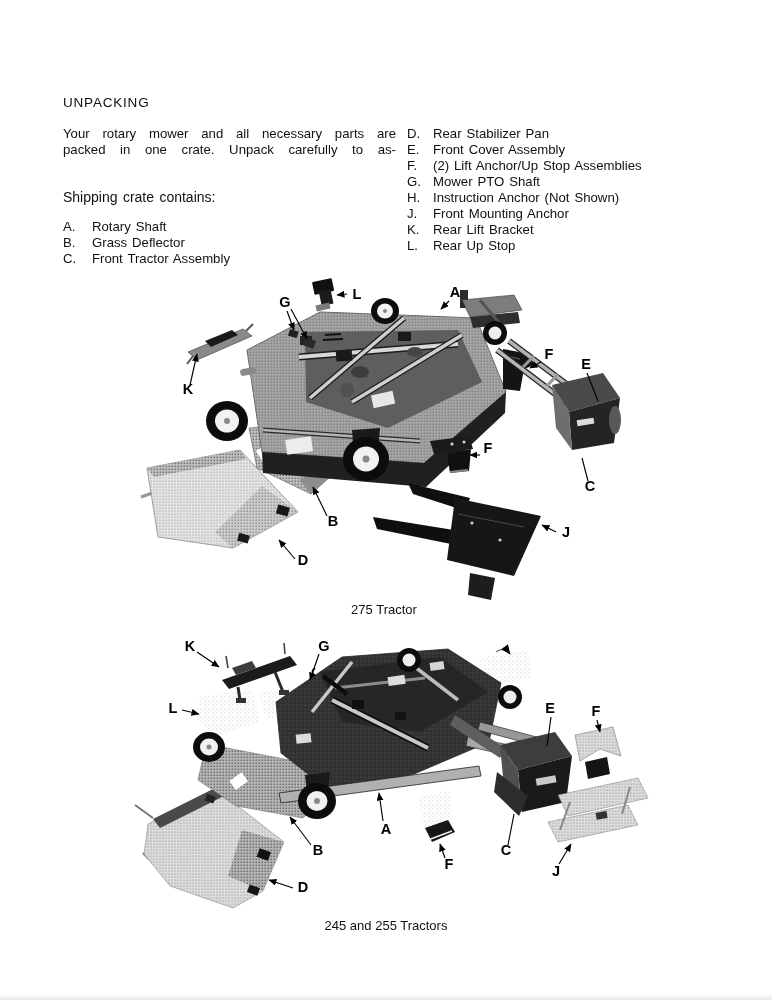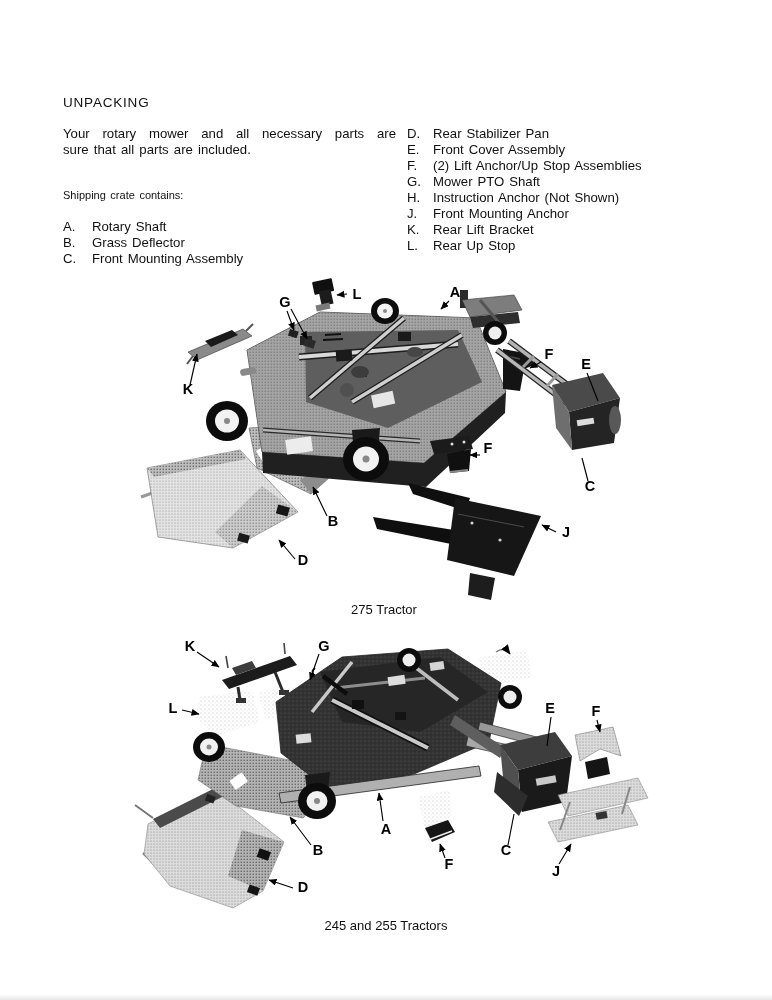--- a/index.html
+++ b/index.html
@@ -6,58 +6,58 @@
   body{
     width:772px;height:1000px;position:relative;
     background:#ffffff;color:#111;
     font-family:"Liberation Sans", sans-serif;
     overflow:hidden;
   }
   .abs{position:absolute;}
   #heading{left:63px;top:95px;font-size:13.5px;font-weight:normal;letter-spacing:.8px;}
   #intro{left:63px;top:126px;width:333px;font-size:13.2px;line-height:16px;word-spacing:1.5px;}
   .jline{text-align:justify;text-align-last:justify;}
-  #crate-heading{left:63px;top:189px;font-size:11px;word-spacing:1.5px;}
+  #crate-heading{left:63px;top:189px;font-size:14px;word-spacing:1.5px;}
   .plist{font-size:13.2px;line-height:16px;word-spacing:1.2px;}
   #parts-left{left:63px;top:219px;}
   #parts-right{left:407px;top:126px;}
   .prow{display:flex;}
   .pletter{flex:none;width:29px;}
   #parts-right .pletter{width:26px;}
   svg{position:absolute;}
   svg text{font-family:"Liberation Sans", sans-serif;}
   .callout{font-size:14.5px;font-weight:bold;fill:#000;text-anchor:middle;}
   .caption{font-size:13px;fill:#111;text-anchor:middle;}
   .ld{stroke:#000;stroke-width:1.15;fill:none;}
   #scan-edge{left:0;top:994px;width:772px;height:6px;background:linear-gradient(#fff,#e7e7e7);}
 </style>
 </head>
 <body>
 
 <div id="heading" class="abs">UNPACKING</div>
 
 <div id="intro" class="abs">
   <div class="jline">Your rotary mower and all necessary parts are</div>
-  <div>sure that all parts are included.</div>
+  <div class="jline">packed in one crate.  Unpack carefully to as-</div>
 </div>
 
 <div id="crate-heading" class="abs">Shipping crate contains:</div>
 
 <div id="parts-left" class="abs plist">
   <div class="prow">
       <span class="pletter">A.</span>
       <span>Rotary Shaft</span>
     </div>
   <div class="prow">
       <span class="pletter">B.</span>
       <span>Grass Deflector</span>
     </div>
   <div class="prow">
       <span class="pletter">C.</span>
-      <span>Front Mounting Assembly</span>
+      <span>Front Tractor Assembly</span>
     </div>
 </div>
 
 <div id="parts-right" class="abs plist">
   <div class="prow">
       <span class="pletter">D.</span>
       <span>Rear Stabilizer Pan</span>
     </div>
   <div class="prow">
       <span class="pletter">E.</span>

